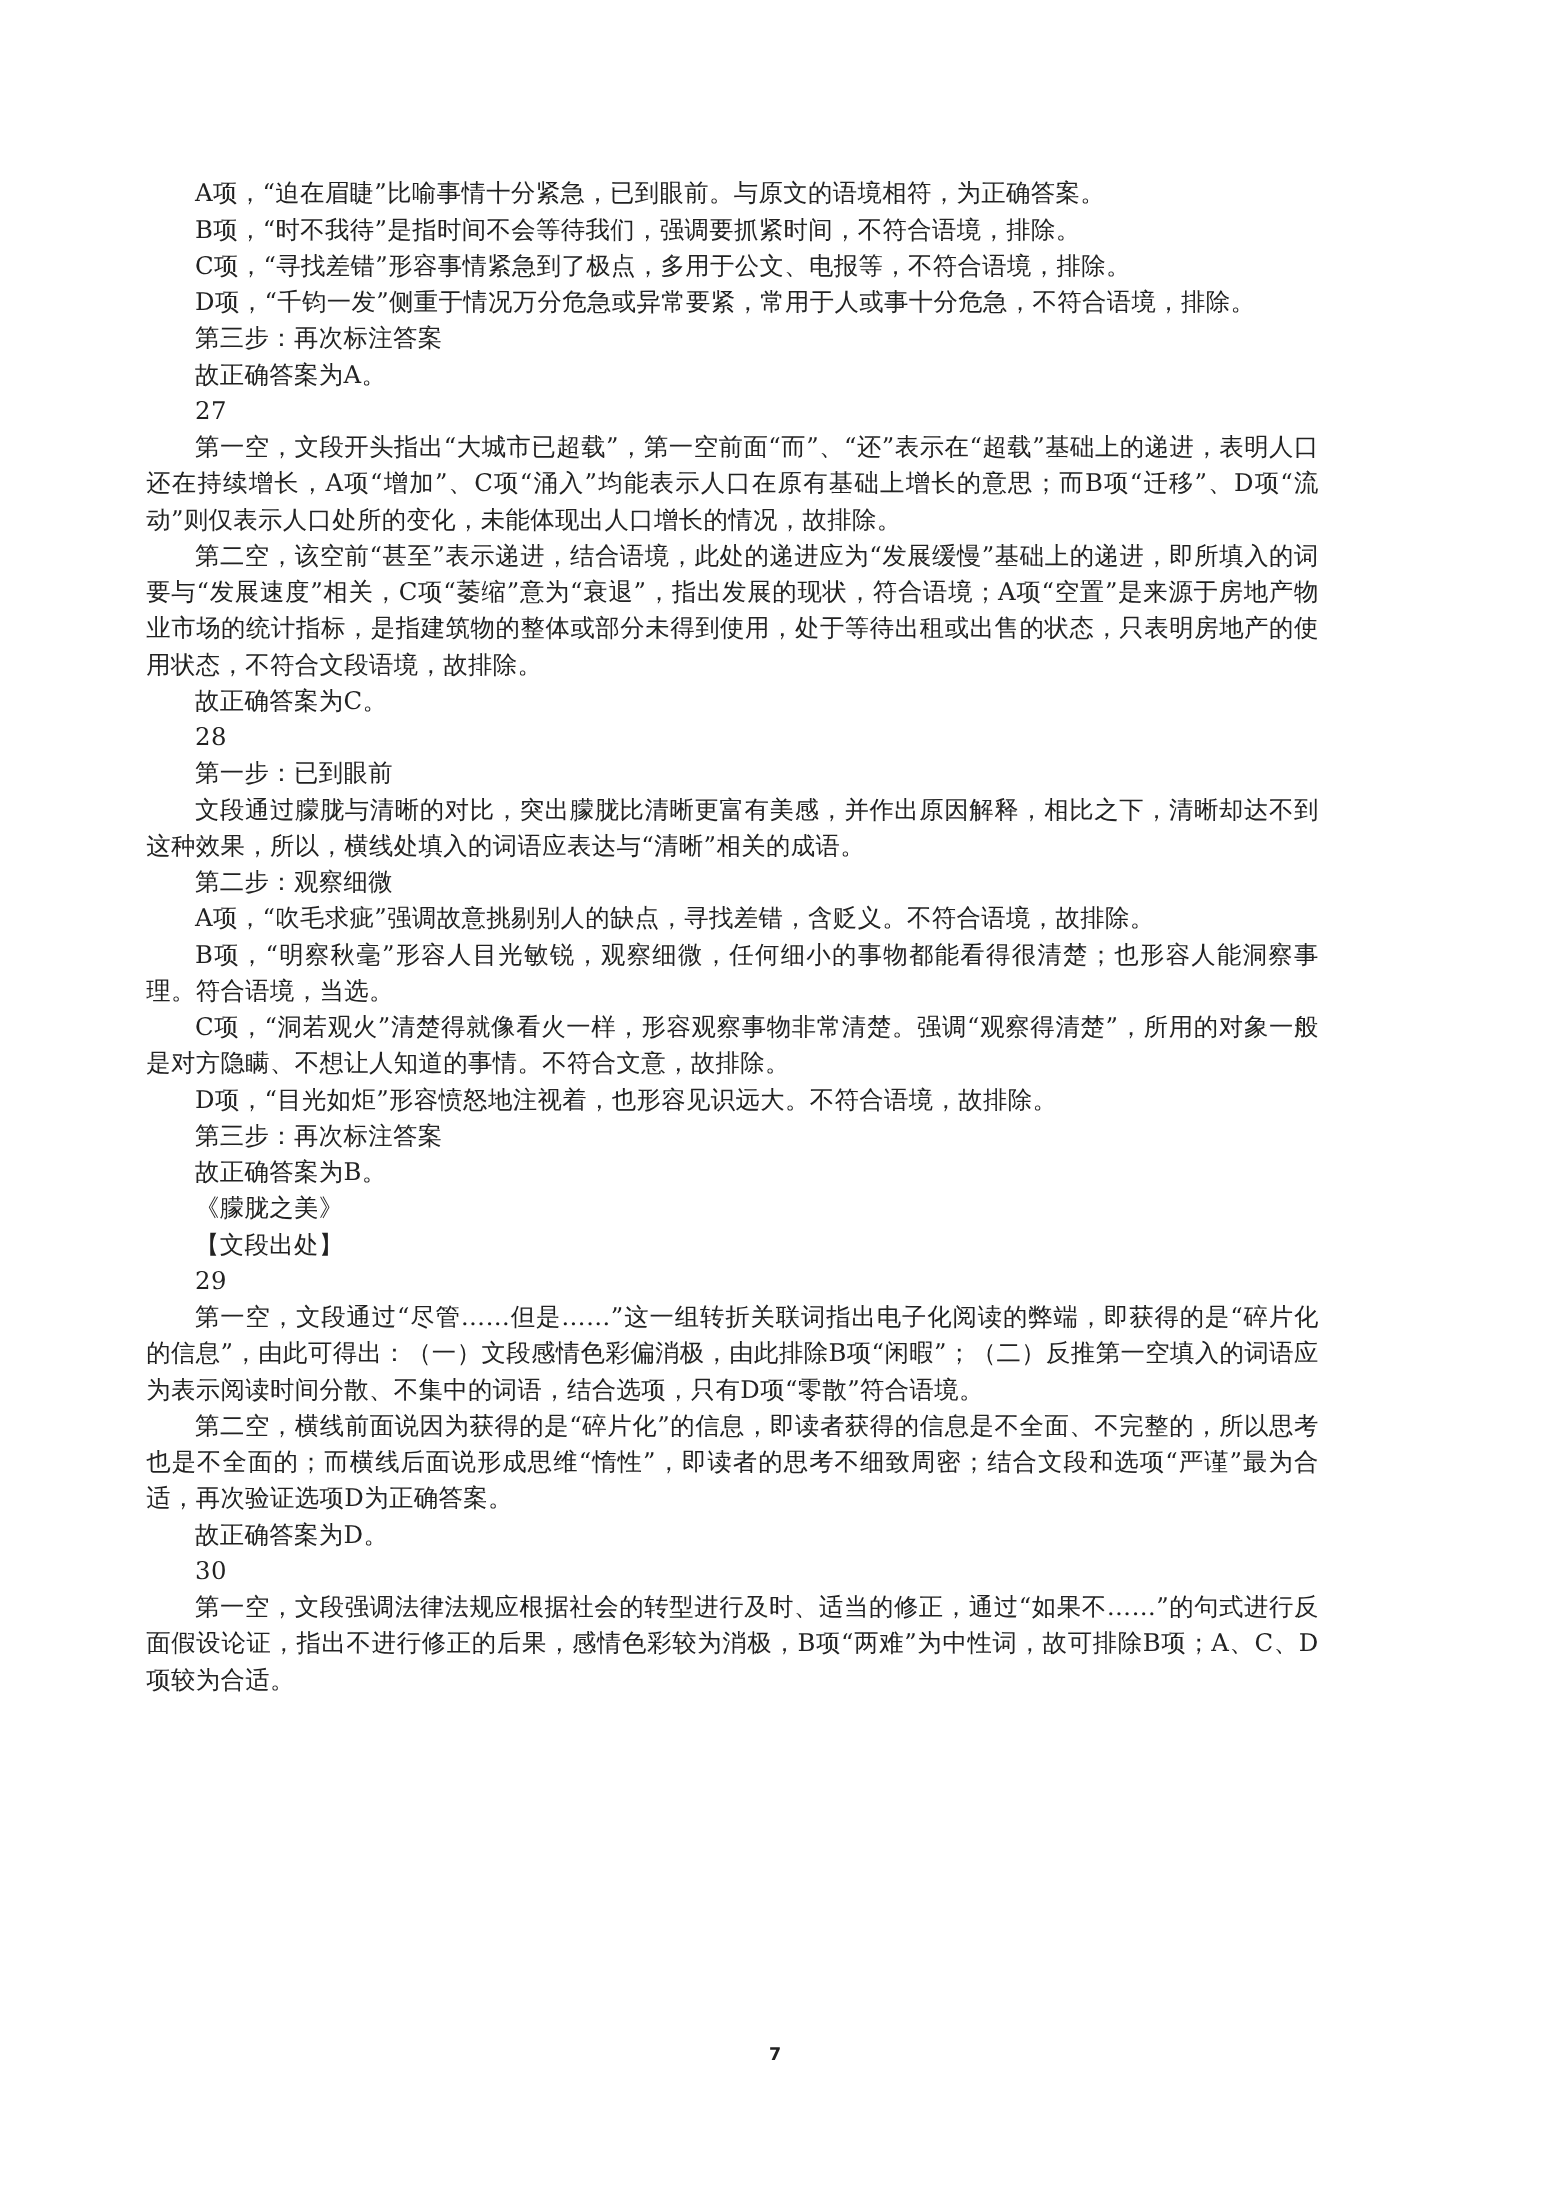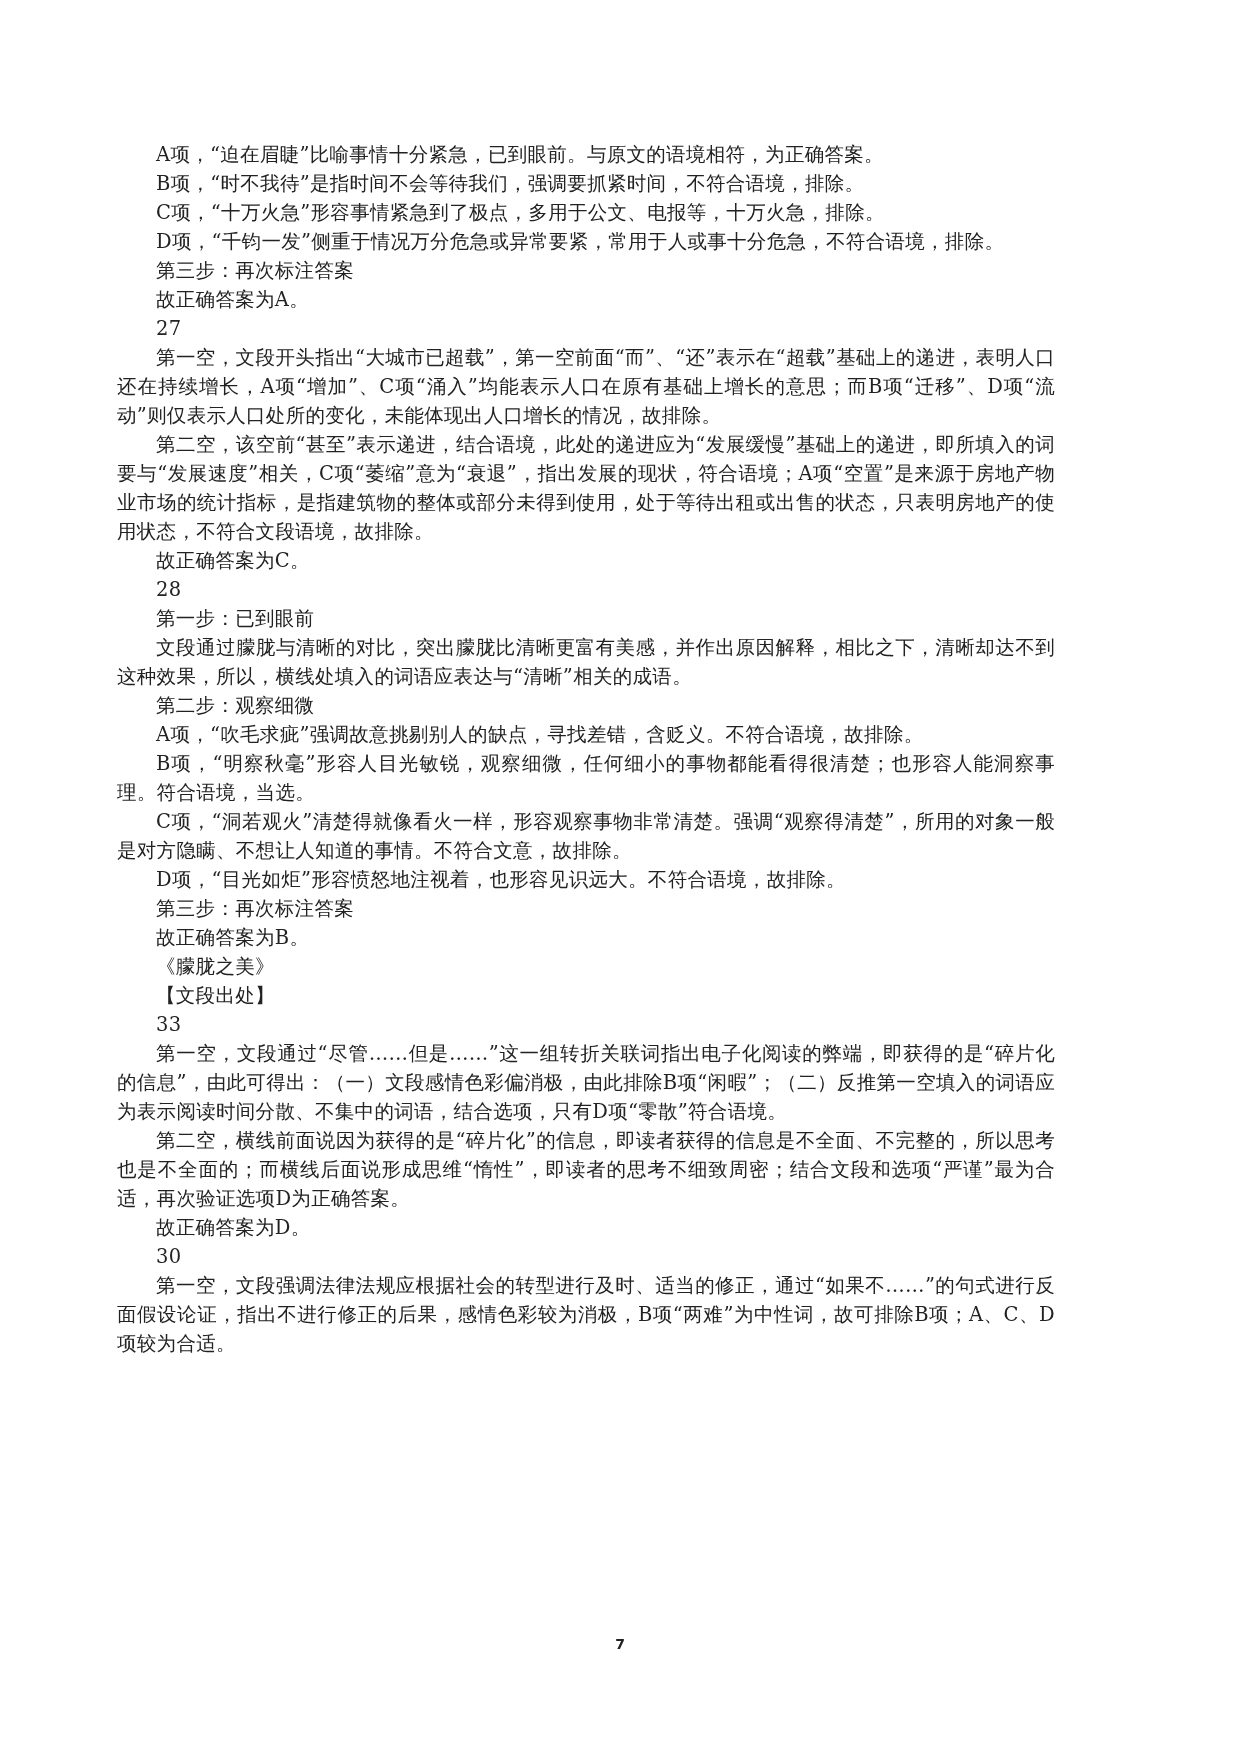--- a/index.html
+++ b/index.html
@@ -44,41 +44,41 @@
       font-weight: bold;
       color: #222222;
     }
   </style>
 </head>
 <body>
 
 <div class="page">
   <p class="line indent">A项，“迫在眉睫”比喻事情十分紧急，已到眼前。与原文的语境相符，为正确答案。</p>
   <p class="line indent">B项，“时不我待”是指时间不会等待我们，强调要抓紧时间，不符合语境，排除。</p>
-  <p class="line indent">C项，“十万火急”形容事情紧急到了极点，多用于公文、电报等，十万火急，排除。</p>
+  <p class="line indent">C项，“寻找差错”形容事情紧急到了极点，多用于公文、电报等，不符合语境，排除。</p>
   <p class="line indent">D项，“千钧一发”侧重于情况万分危急或异常要紧，常用于人或事十分危急，不符合语境，排除。</p>
   <p class="line indent">第三步：再次标注答案</p>
   <p class="line indent">故正确答案为A。</p>
   <p class="line indent">27</p>
   <p class="line indent">第一空，文段开头指出“大城市已超载”，第一空前面“而”、“还”表示在“超载”基础上的递进，表明人口还在持续增长，A项“增加”、C项“涌入”均能表示人口在原有基础上增长的意思；而B项“迁移”、D项“流动”则仅表示人口处所的变化，未能体现出人口增长的情况，故排除。</p>
   <p class="line indent">第二空，该空前“甚至”表示递进，结合语境，此处的递进应为“发展缓慢”基础上的递进，即所填入的词要与“发展速度”相关，C项“萎缩”意为“衰退”，指出发展的现状，符合语境；A项“空置”是来源于房地产物业市场的统计指标，是指建筑物的整体或部分未得到使用，处于等待出租或出售的状态，只表明房地产的使用状态，不符合文段语境，故排除。</p>
   <p class="line indent">故正确答案为C。</p>
   <p class="line indent">28</p>
   <p class="line indent">第一步：已到眼前</p>
   <p class="line indent">文段通过朦胧与清晰的对比，突出朦胧比清晰更富有美感，并作出原因解释，相比之下，清晰却达不到这种效果，所以，横线处填入的词语应表达与“清晰”相关的成语。</p>
   <p class="line indent">第二步：观察细微</p>
   <p class="line indent">A项，“吹毛求疵”强调故意挑剔别人的缺点，寻找差错，含贬义。不符合语境，故排除。</p>
   <p class="line indent">B项，“明察秋毫”形容人目光敏锐，观察细微，任何细小的事物都能看得很清楚；也形容人能洞察事理。符合语境，当选。</p>
   <p class="line indent">C项，“洞若观火”清楚得就像看火一样，形容观察事物非常清楚。强调“观察得清楚”，所用的对象一般是对方隐瞒、不想让人知道的事情。不符合文意，故排除。</p>
   <p class="line indent">D项，“目光如炬”形容愤怒地注视着，也形容见识远大。不符合语境，故排除。</p>
   <p class="line indent">第三步：再次标注答案</p>
   <p class="line indent">故正确答案为B。</p>
   <p class="line indent">《朦胧之美》</p>
   <p class="line indent">【文段出处】</p>
-  <p class="line indent">33</p>
+  <p class="line indent">29</p>
   <p class="line indent">第一空，文段通过“尽管……但是……”这一组转折关联词指出电子化阅读的弊端，即获得的是“碎片化的信息”，由此可得出：（一）文段感情色彩偏消极，由此排除B项“闲暇”；（二）反推第一空填入的词语应为表示阅读时间分散、不集中的词语，结合选项，只有D项“零散”符合语境。</p>
   <p class="line indent">第二空，横线前面说因为获得的是“碎片化”的信息，即读者获得的信息是不全面、不完整的，所以思考也是不全面的；而横线后面说形成思维“惰性”，即读者的思考不细致周密；结合文段和选项“严谨”最为合适，再次验证选项D为正确答案。</p>
   <p class="line indent">故正确答案为D。</p>
   <p class="line indent">30</p>
   <p class="line indent">第一空，文段强调法律法规应根据社会的转型进行及时、适当的修正，通过“如果不……”的句式进行反面假设论证，指出不进行修正的后果，感情色彩较为消极，B项“两难”为中性词，故可排除B项；A、C、D项较为合适。</p>
 </div>
 
 <div class="page-number">7</div>
 
 </body></html>

